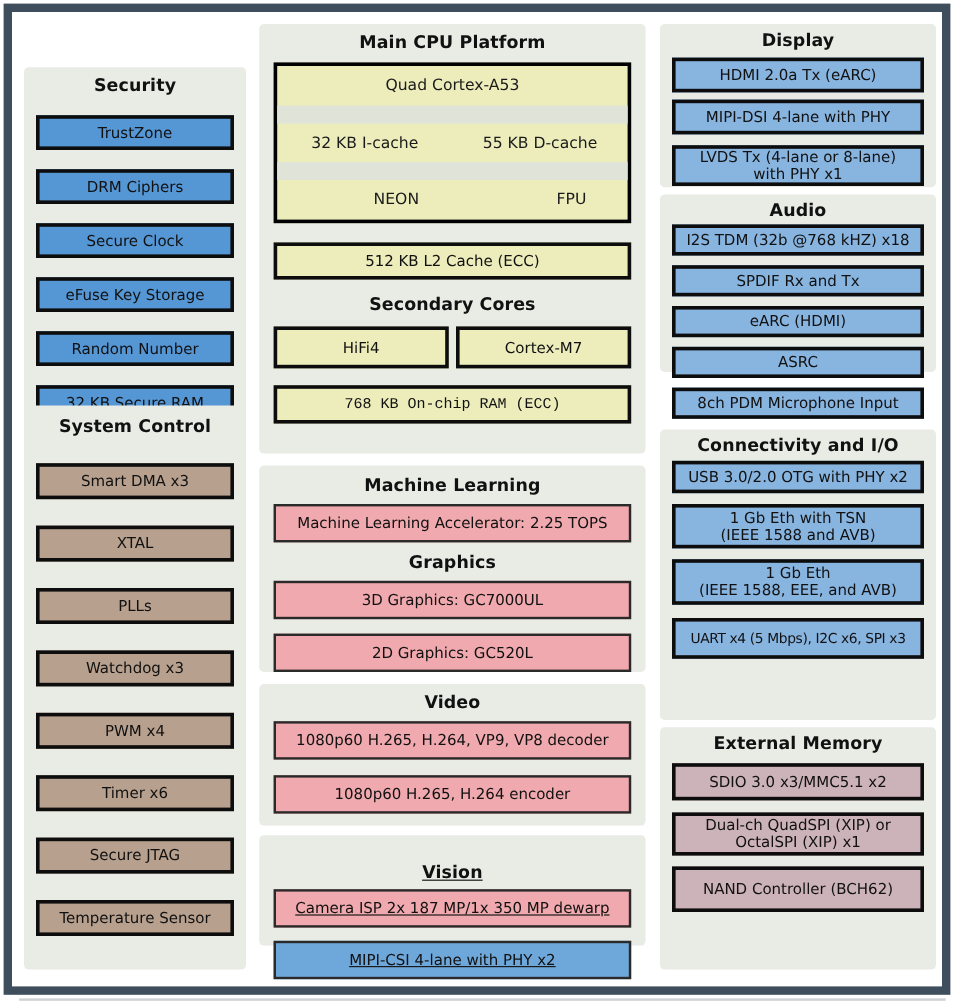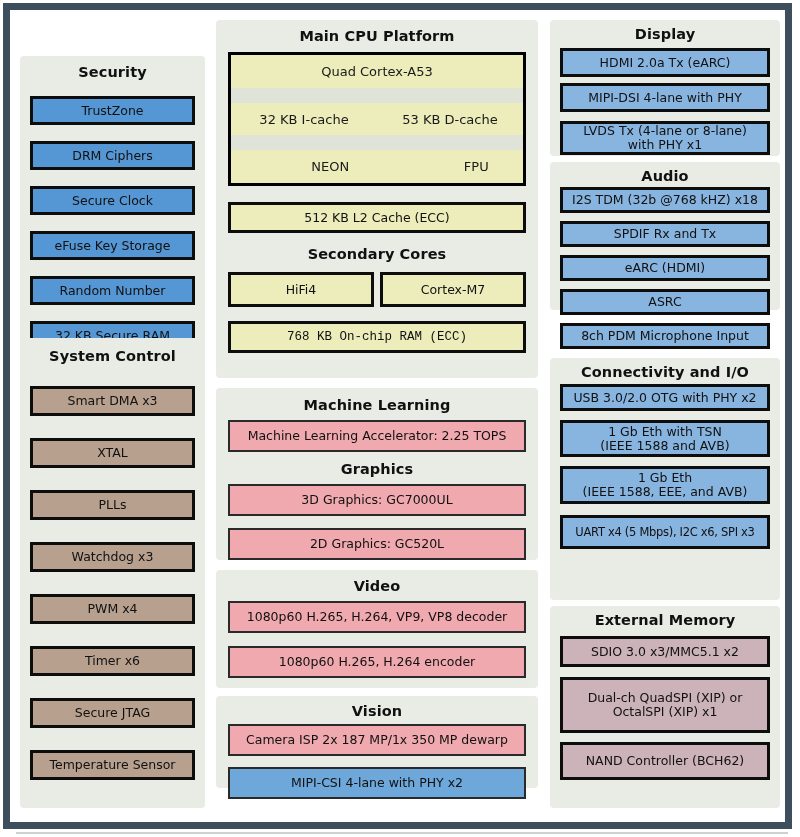--- a/index.html
+++ b/index.html
@@ -64,21 +64,21 @@
 
   .p-mlg { left:216px; top:388px; width:322px; height:172px; padding:9px 12px 0; }
   .p-mlg .box { height:32px; margin-top:7px; }
   .p-mlg .t2 { margin-top:9px; }
   .p-mlg .g2 { margin-top:12px; }
 
   .p-video { left:216px; top:570px; width:322px; height:118px; padding:8px 12px 0; }
   .p-video .box { height:32px; margin-top:7px; }
   .p-video .v2 { margin-top:13px; }
 
-  .p-vision { left:216px; top:696px; width:322px; height:92px; padding:7px 12px 0; }
+  .p-vision { left:216px; top:696px; width:322px; height:92px; padding:24px 12px 0;text-decoration:underline; }
   .p-vision .box { height:32px; margin-top:5px; }
   .p-vision .v2 { margin-top:11px; }
 
   
   .p-display { left:550px; top:20px; width:230px; height:136px; padding:6px 10px 16px; }
   .p-display .box { height:29px; margin-top:6px; }
   .p-display .d3 { height:34px; margin-top:9px; }
   .p-audio { left:550px; top:162px; width:230px; height:148px; padding:6px 10px 0; }
   .p-audio .box { height:26px; margin-top:8px; }
   .p-audio .a1 { margin-top:3px; }
@@ -86,21 +86,21 @@
   .p-conn .box { margin-top:9px; }
   .c1 { height:27px; margin-top:4px !important; }
   .c2 { height:37px; }
   .c3 { height:38px; }
   .c4 { height:35px; margin-top:12px !important; }
   .c5 { height:34px; margin-top:11px !important; font-size:11.5px; letter-spacing:-0.3px; }
   .p-mem { left:550px; top:606px; width:230px; height:202px; padding:6px 10px 0; }
   .p-mem .box { margin-top:8px; }
   .m1 { height:38px; margin-top:4px !important; font-size:12px; letter-spacing:-0.3px; }
   .m2 { height:31px; }
-  .m3 { height:56px; margin-top:10px !important; }
+  .m3 { height:36px; margin-top:10px !important; }
   .m4 { height:38px; margin-top:9px !important; }
 </style>
 </head>
 <body>
 
 <div class="page">
   <div class="frame"></div>
 
   <section class="panel p-security">
     <h3 class="ptitle">Security</h3>
@@ -126,21 +126,21 @@
 
   <section class="panel p-cpu">
     <h3 class="ptitle">Main CPU Platform</h3>
     <div class="cpu-big">
       <div class="cpu-row cpu-r1">
         <span>Quad Cortex-A53</span>
       </div>
       <div class="cpu-band"></div>
       <div class="cpu-row cpu-r2">
         <span>32 KB I-cache</span>
-        <span>53 KB D-cache</span>
+        <span>55 KB D-cache</span>
       </div>
       <div class="cpu-band"></div>
       <div class="cpu-row cpu-r3">
         <span class="s1">NEON</span>
         <span class="s2">FPU</span>
       </div>
     </div>
     <div class="box b-yellow l2">512 KB L2 Cache (ECC)</div>
     <h3 class="ptitle sec-t">Secondary Cores</h3>
     <div class="core-row">

